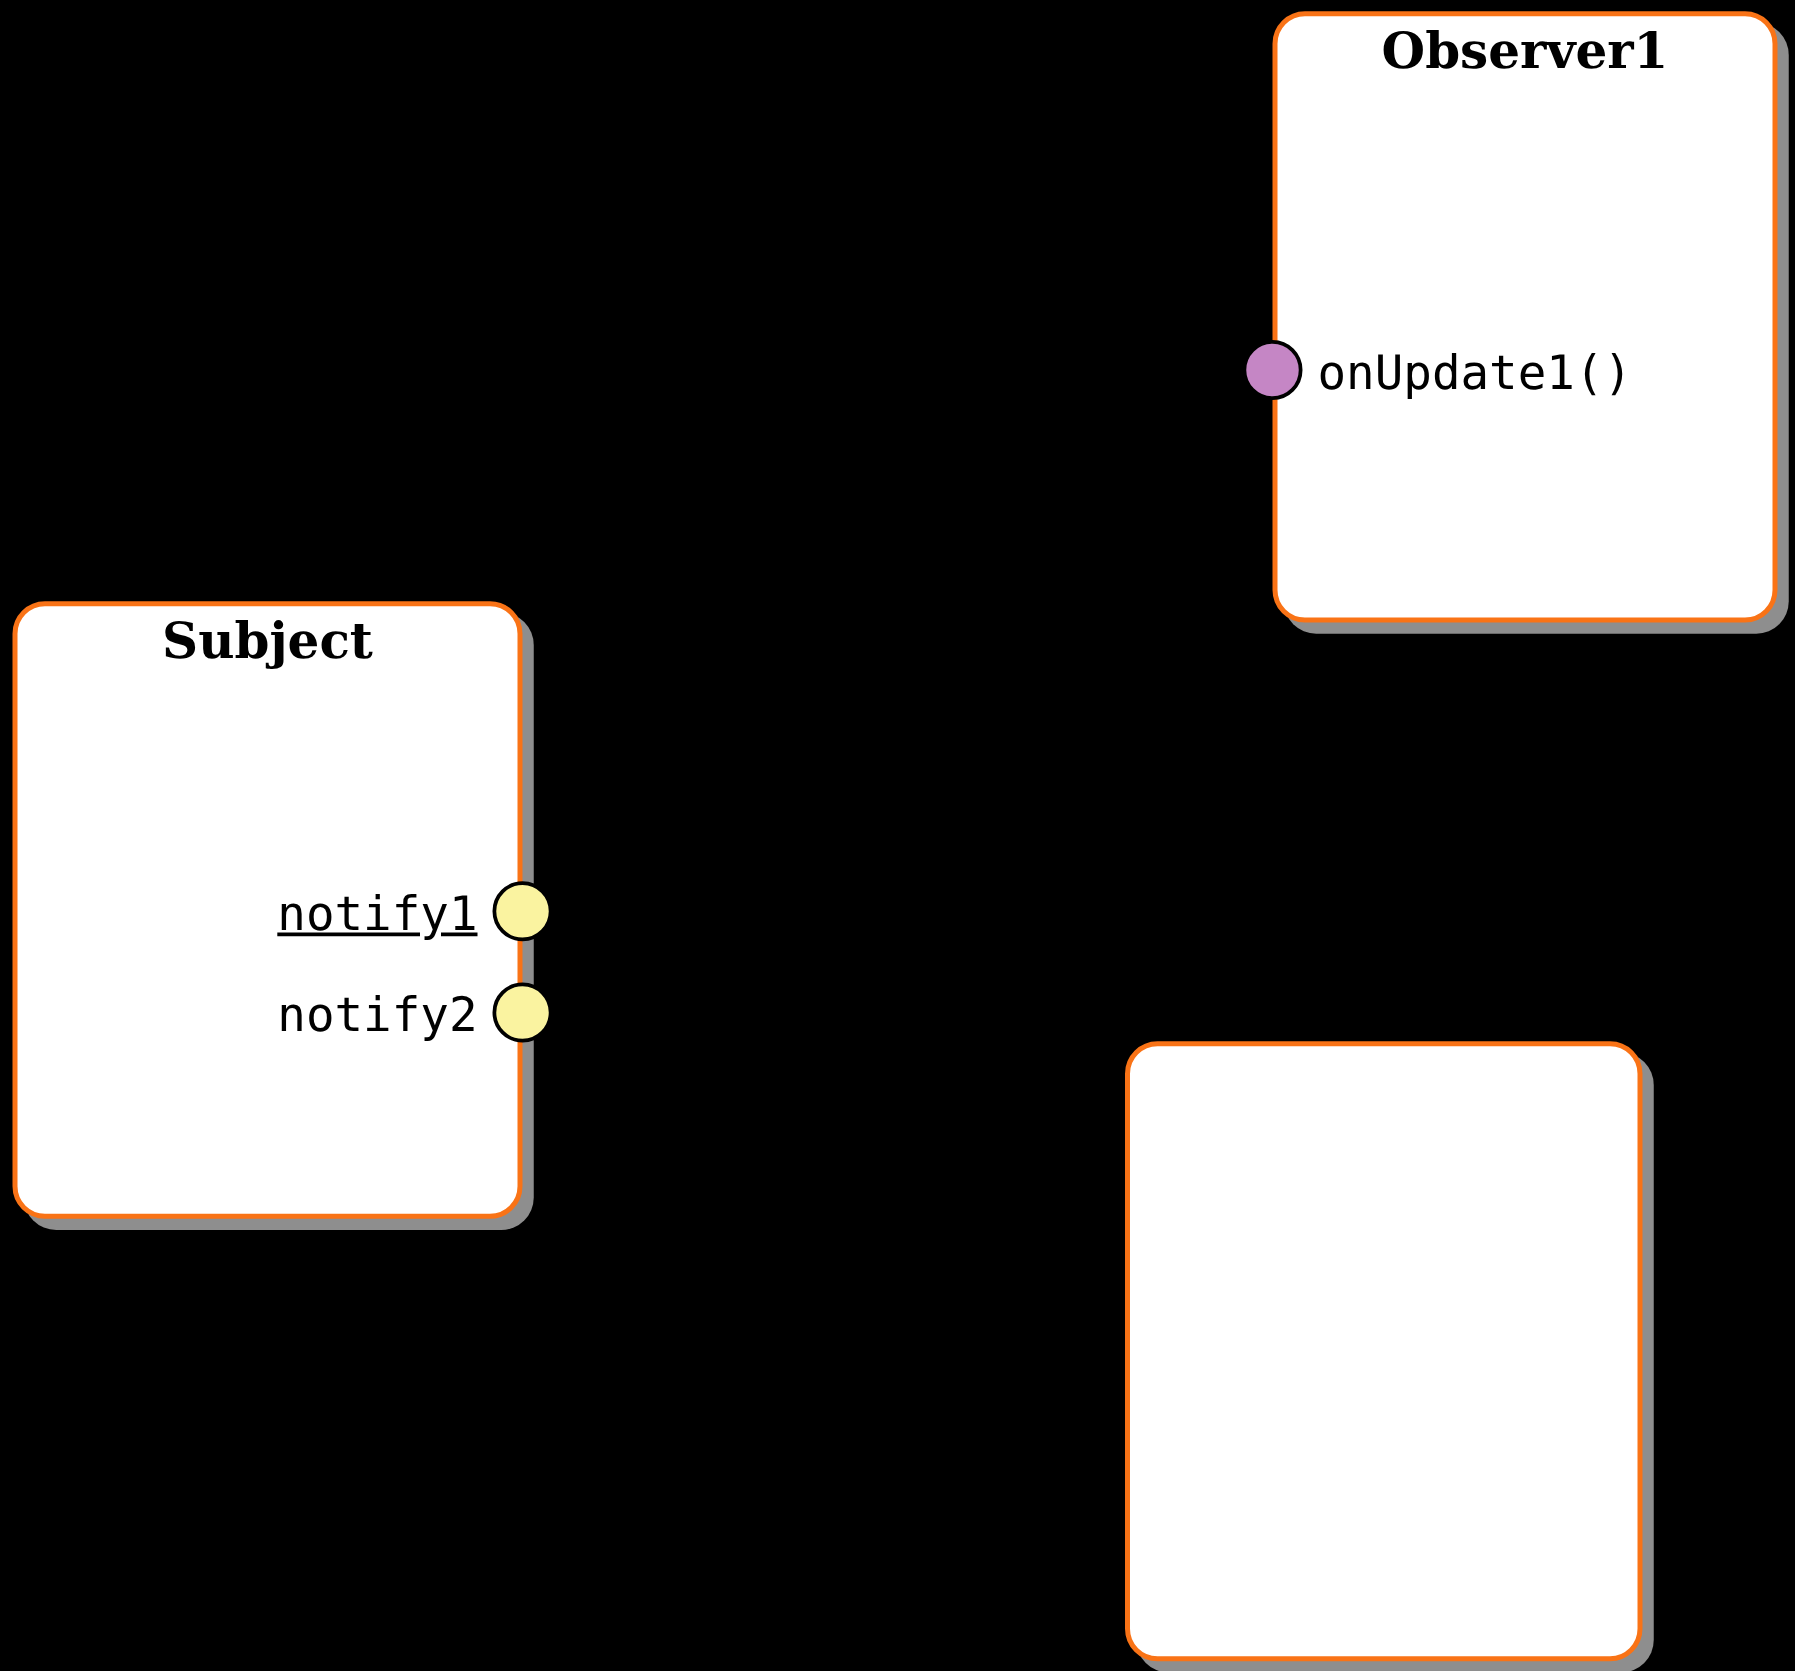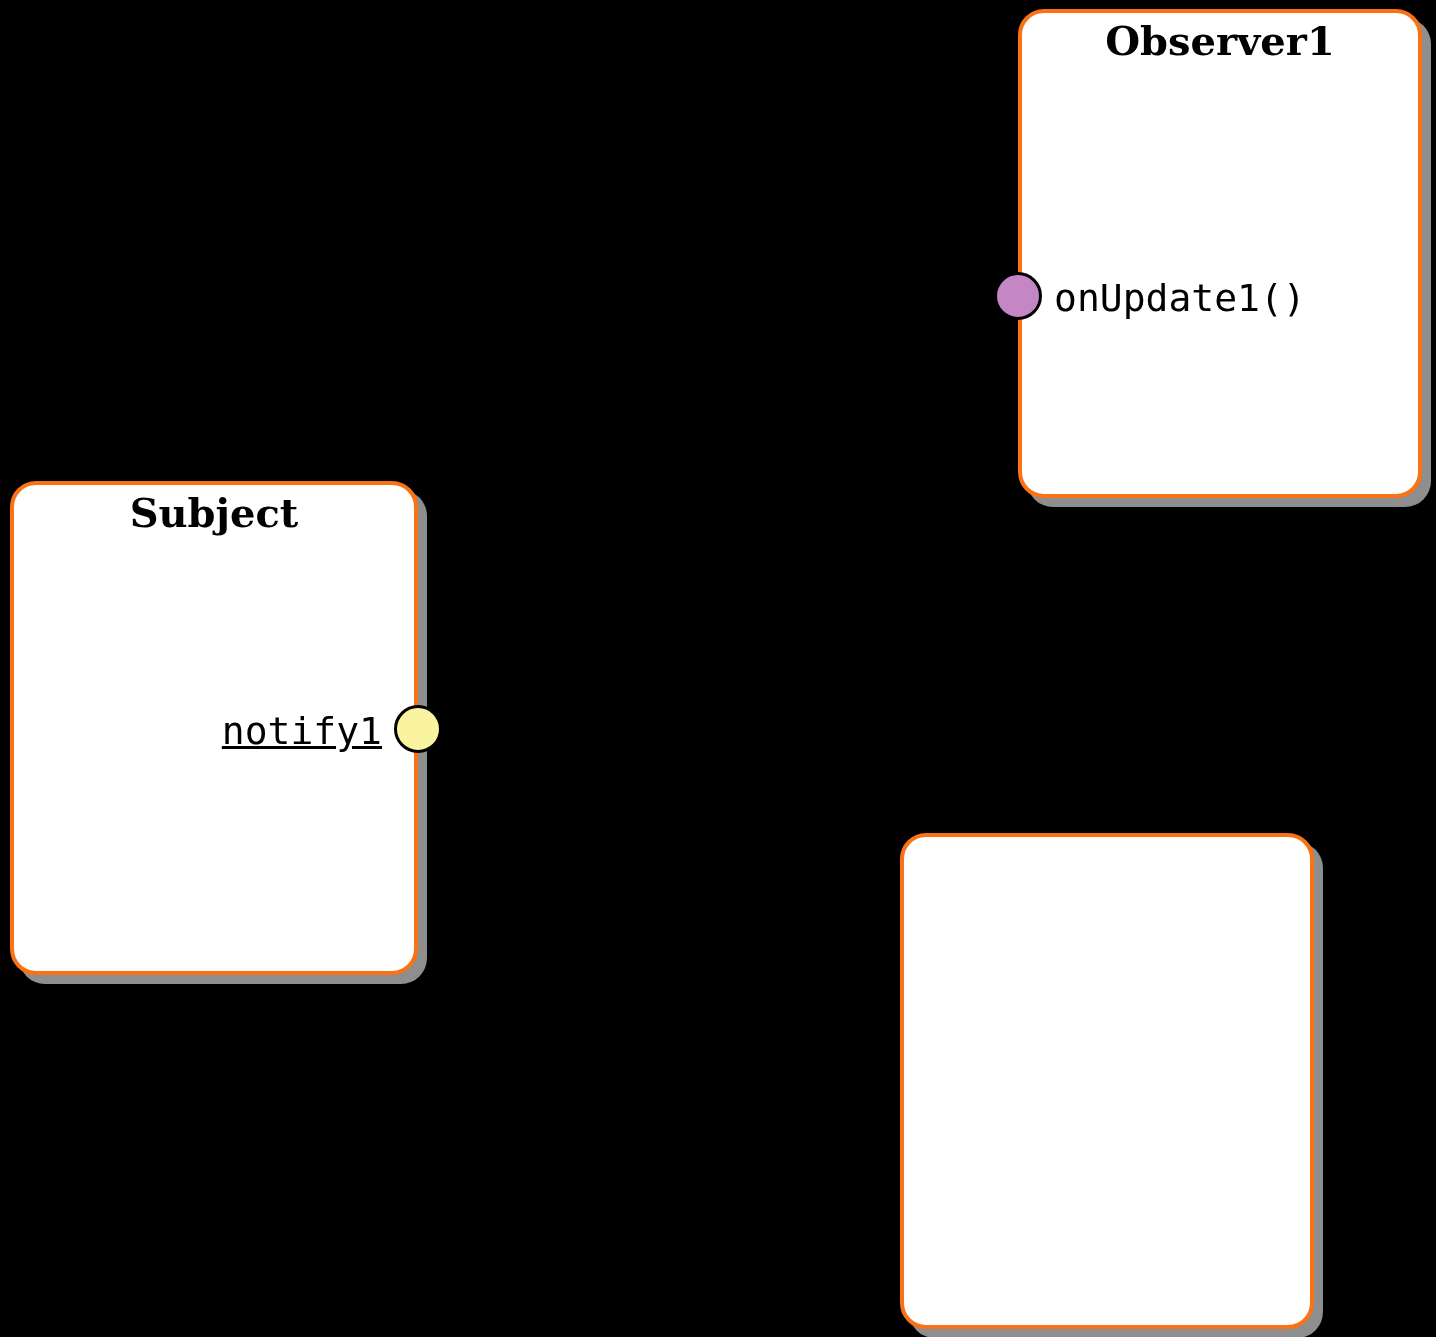--- a/index.html
+++ b/index.html
@@ -83,18 +83,22 @@
       <span class="port-label">onUpdate1()</span>
     </div>
   </div>
 
   <div class="node node--subject">
     <div class="node-title">Subject</div>
     <div class="port port--right port--notify1">
       <span class="port-circle port-circle--yellow"></span>
       <span class="port-label">notify1</span>
     </div>
+    <div class="port port--right port--notify2">
+      <span class="port-circle port-circle--yellow"></span>
+      <span class="port-label">notify2</span>
+    </div>
   </div>
 
   <div class="node node--observer2">
   </div>
 
 </div>
 
 </body></html>

